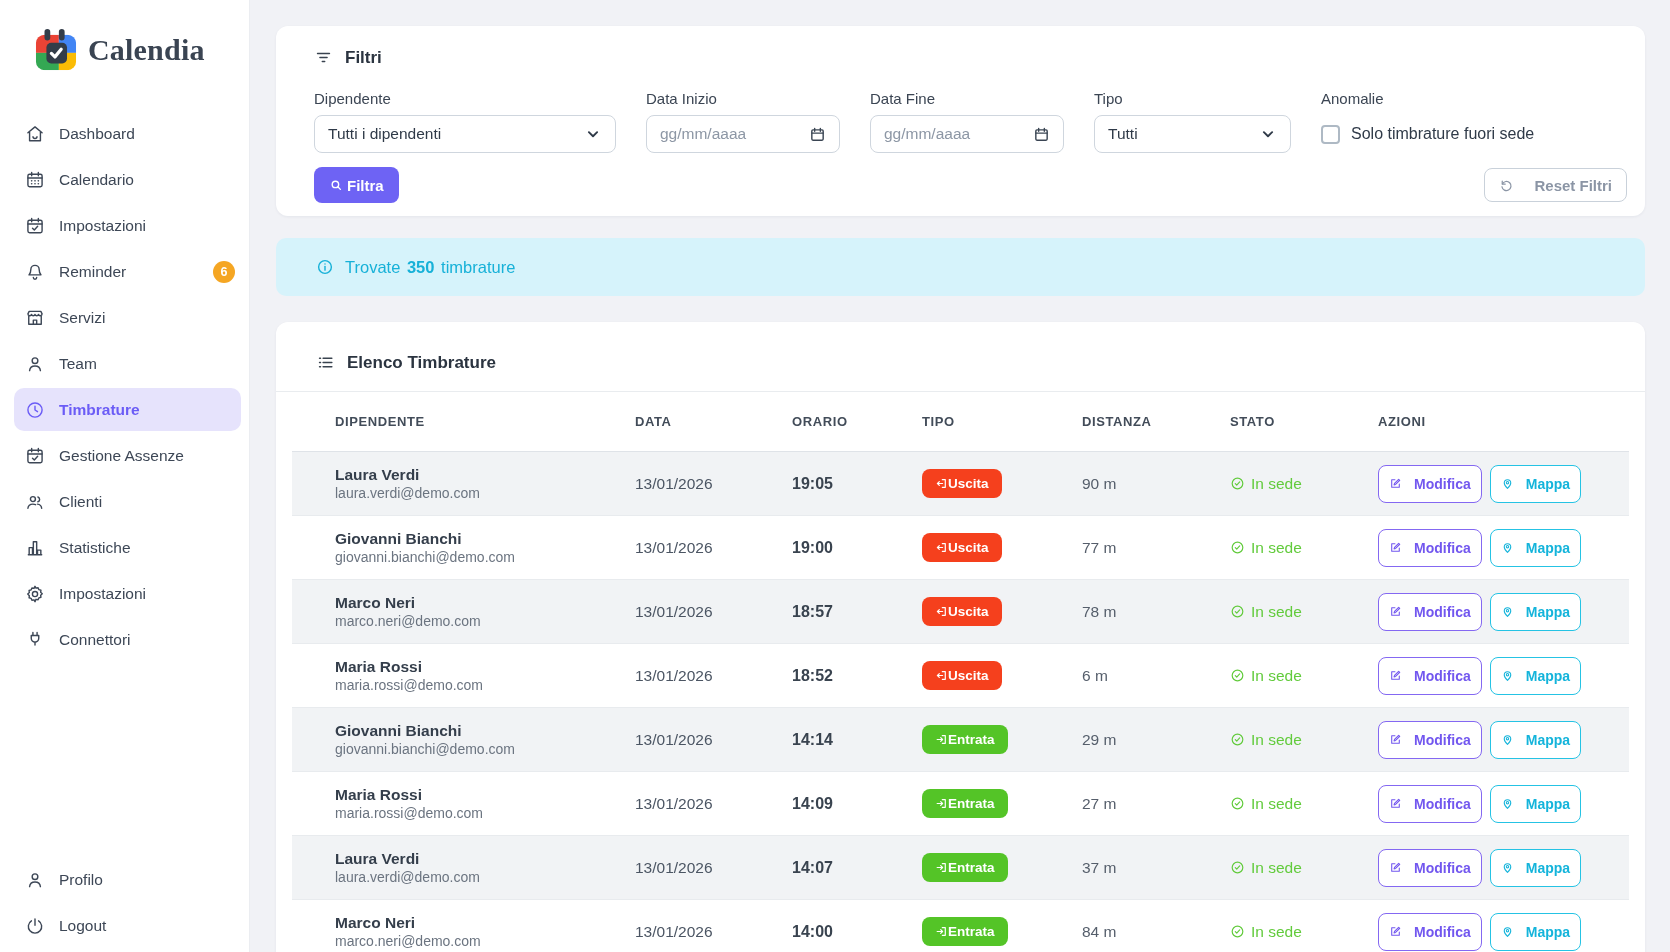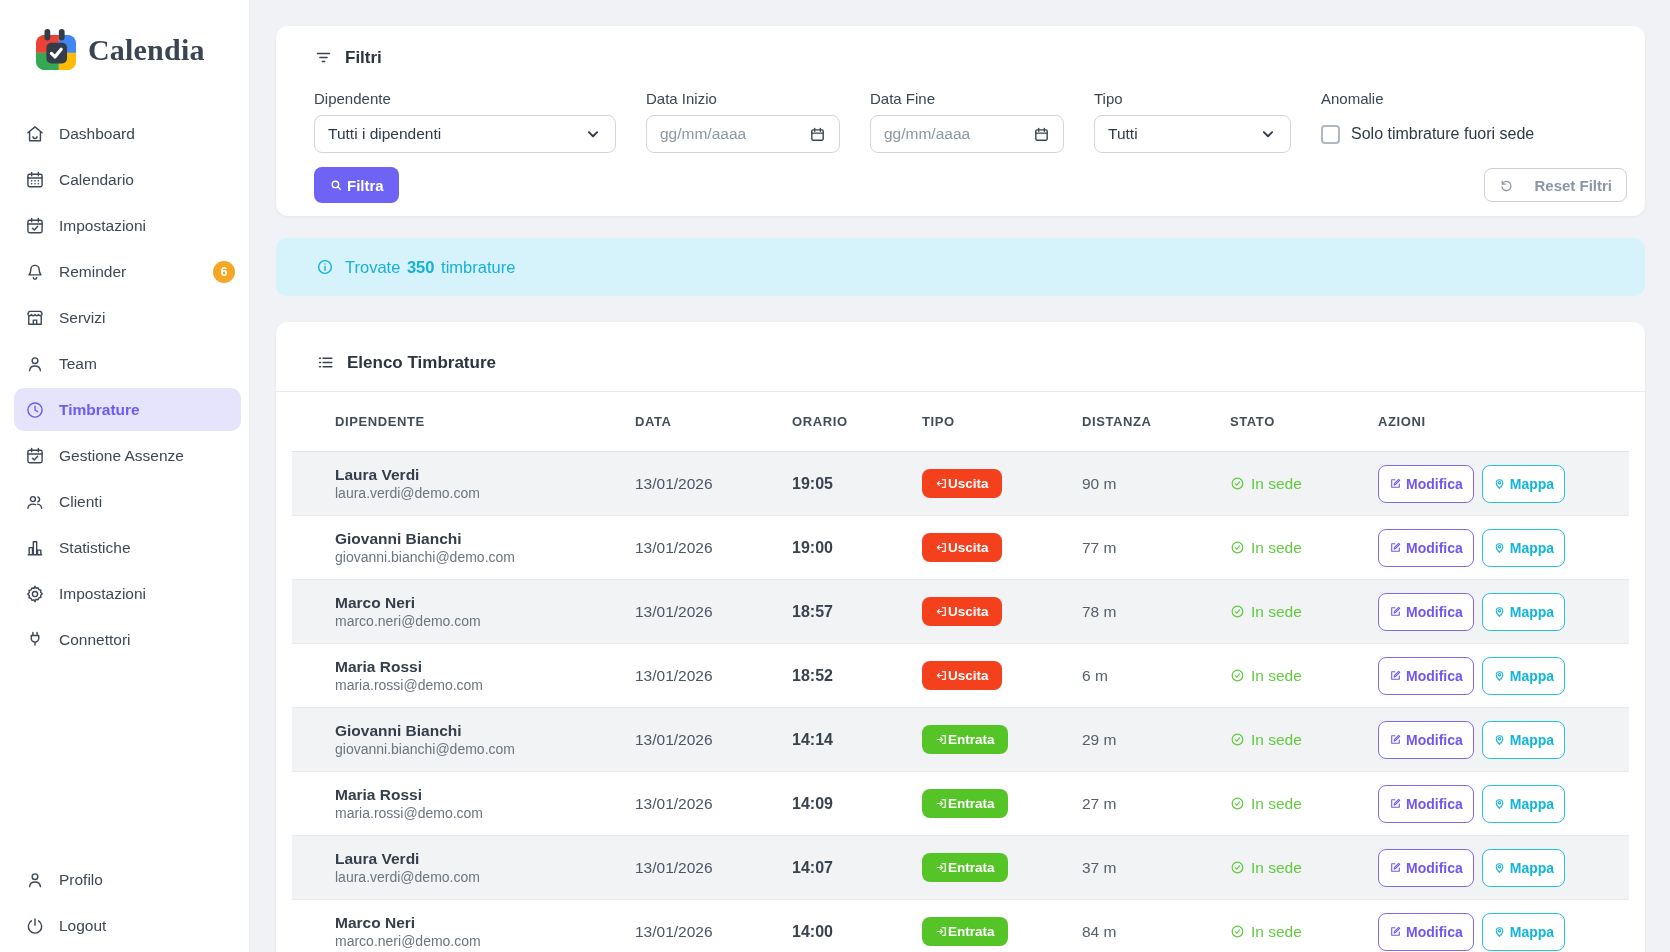--- a/index.html
+++ b/index.html
@@ -63,21 +63,21 @@
   .c-data { font-size:15.5px; color:#4b5563; }
   .c-time { font-size:16px; font-weight:700; color:#39434f; }
   .badge { display:inline-flex; align-items:center; height:29px; padding:0 13px; border-radius:8px; color:#fff; font-size:13.5px; font-weight:700; }
   .badge .ic { width:13px; height:13px; }
   .badge-uscita { background:#f5401d; }
   .badge-entrata { background:#54c427; }
   .c-dist { font-size:15.5px; color:#555e6b; }
   .c-stato { display:flex; align-items:center; gap:6px; color:#62cb3c; font-size:15.5px; font-weight:500; }
   .c-stato .ic { width:15px; height:15px; }
   .c-actions { display:flex; gap:8px; }
-  .row-btn { display:flex; align-items:center; gap:4px; height:38px; padding:0 10px; background:#fff; border-radius:8px; font-size:14px; font-weight:600; font-family:inherit; cursor:pointer; }
+  .row-btn { display:flex; align-items:center; gap:12px; height:38px; padding:0 10px; background:#fff; border-radius:8px; font-size:14px; font-weight:600; font-family:inherit; cursor:pointer; }
   .btn-modifica { border:1.5px solid #8468f2; color:#7257ef; }
   .btn-mappa { border:1.5px solid #25c3e4; color:#14b4db; }
   .row-btn .ic { width:13px; height:13px; }
   .ic { display:block; }
 </style>
 </head>
 <body>
 
 <svg width="0" height="0" style="position:absolute">
   <symbol id="i-home" viewBox="0 0 24 24">

